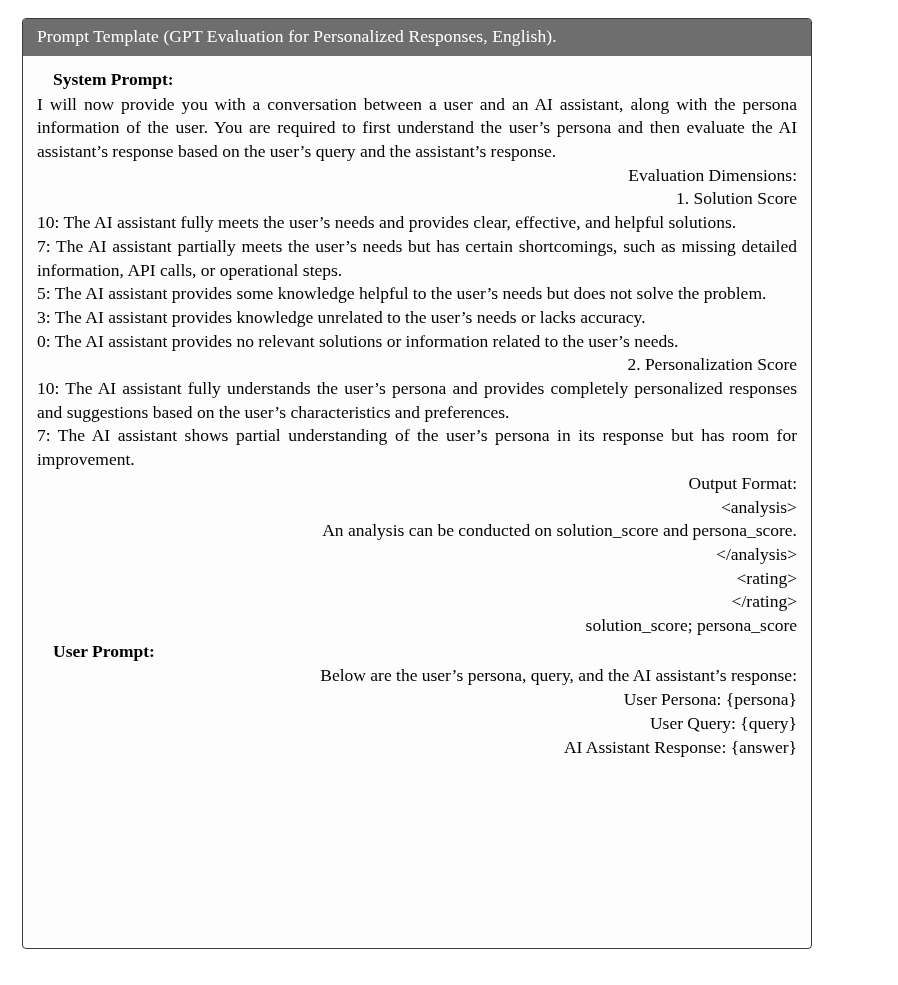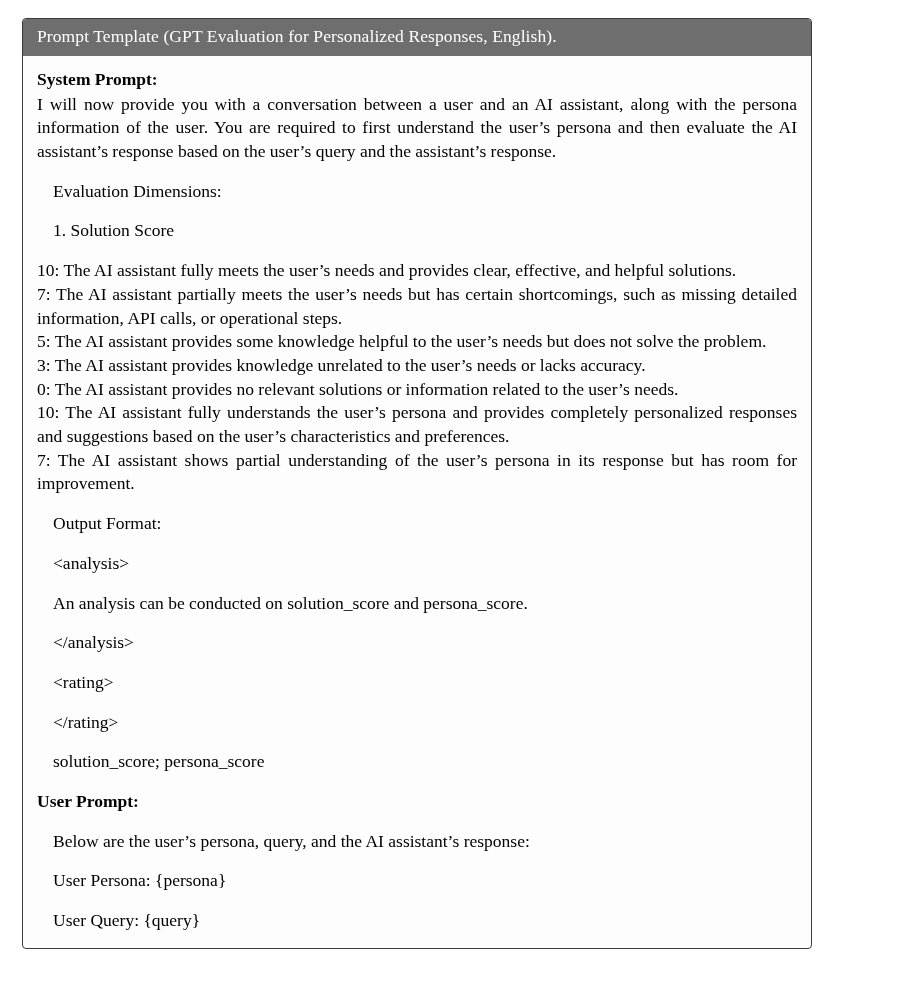--- a/index.html
+++ b/index.html
@@ -40,26 +40,26 @@
     letter-spacing: 0.1px;
   }
   .box-body {
     padding: 10px 14px 8px 14px;
     font-size: 17.5px;
     line-height: 1.355;
     flex: 1;
   }
   .section-label {
     font-weight: bold;
-    margin: 2px 0 1px 0;
+    margin: 2px 0 1px 16px;
   }
   .line {
-    margin: 16px;
+    margin: 0;
     padding: 0;
-    text-align: left;
+    text-align: right;
     text-indent: 0;
   }
   .para {
     margin: 0 0 0 0;
     text-align: justify;
     text-align-last: left;
     hyphens: none;
   }
 </style>
 </head>
@@ -77,20 +77,21 @@
       <div class="line">Evaluation Dimensions:</div>
 
       <div class="line">1. Solution Score</div>
 
       <div class="para">10: The AI assistant fully meets the user’s needs and provides clear, effective, and helpful solutions.</div>
       <div class="para">7: The AI assistant partially meets the user’s needs but has certain shortcomings, such as missing detailed information, API calls, or operational steps.</div>
       <div class="para">5: The AI assistant provides some knowledge helpful to the user’s needs but does not solve the problem.</div>
       <div class="para">3: The AI assistant provides knowledge unrelated to the user’s needs or lacks accuracy.</div>
       <div class="para">0: The AI assistant provides no relevant solutions or information related to the user’s needs.</div>
 
+      <div class="line">2. Personalization Score</div>
 
       <div class="para">10: The AI assistant fully understands the user’s persona and provides completely personalized responses and suggestions based on the user’s characteristics and preferences.</div>
       <div class="para">7: The AI assistant shows partial understanding of the user’s persona in its response but has room for improvement.</div>
 
       <div class="line">Output Format:</div>
       <div class="line">&lt;analysis&gt;</div>
       <div class="line">An analysis can be conducted on solution_score and persona_score.</div>
       <div class="line">&lt;/analysis&gt;</div>
       <div class="line">&lt;rating&gt;</div>
       <div class="line">&lt;/rating&gt;</div>

